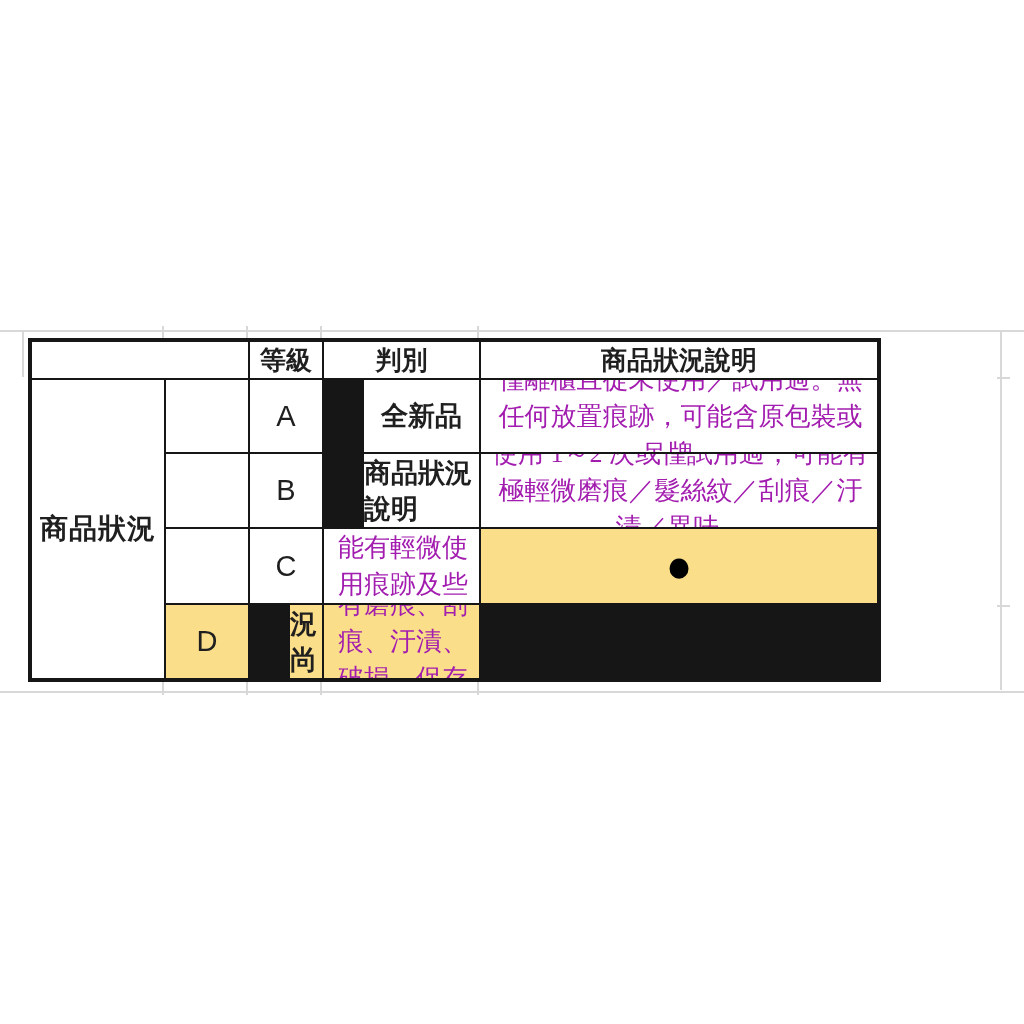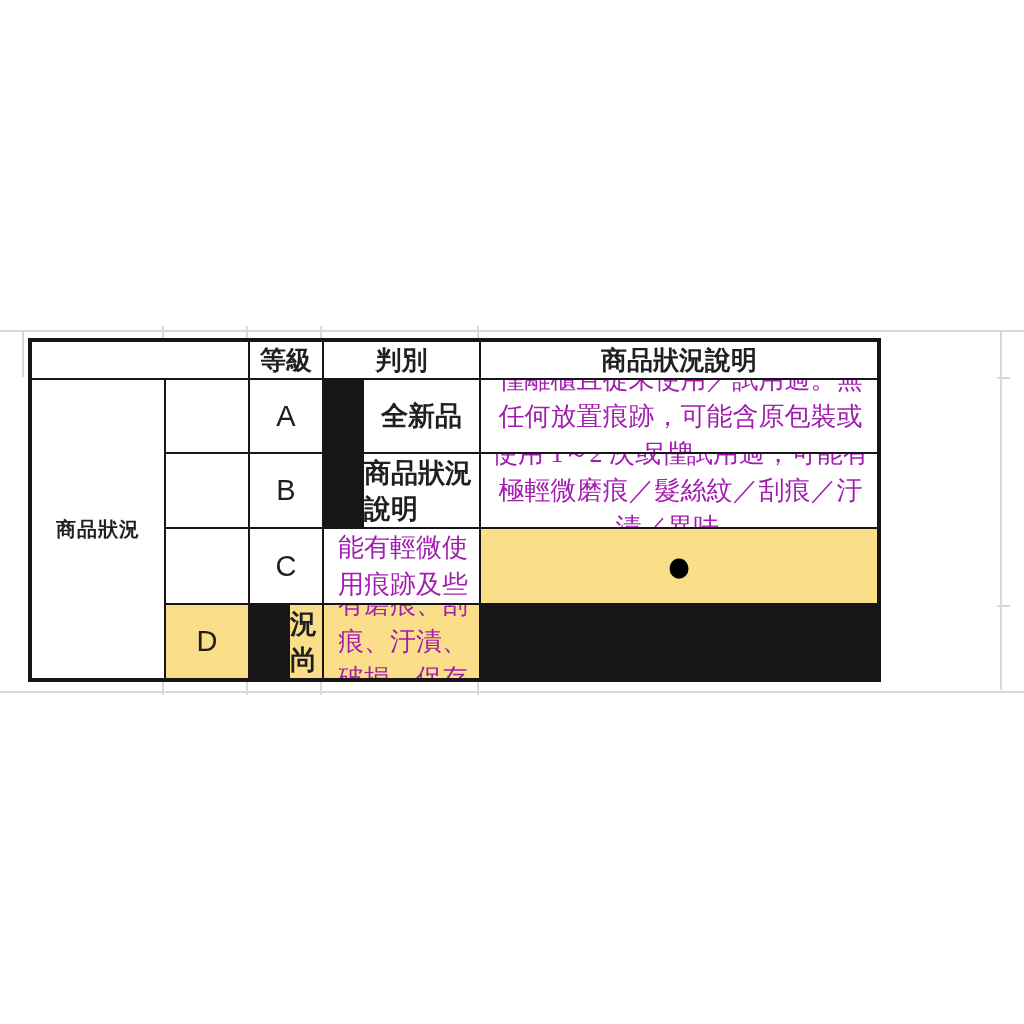--- a/index.html
+++ b/index.html
@@ -28,21 +28,21 @@
     gap:2px;background:var(--border);
   }
   .cell{
     background:#ffffff;display:flex;align-items:center;justify-content:center;
     overflow:hidden;
   }
   .sel{background:var(--highlight);}
   .corner{grid-column:1 / 3;grid-row:1;}
   .cat{
     grid-column:1;grid-row:2 / 6;
-    font-size:20px;font-weight:600;letter-spacing:1px;
+    font-size:28px;font-weight:600;letter-spacing:1px;
   }
   .hdr{
     font-family:"Liberation Serif","DejaVu Serif",serif;
     font-weight:bold;font-size:26px;
   }
   .grade{font-size:29px;}
   .judge{font-size:27px;font-weight:600;margin-left:40px;}
   .desc{
     justify-content:flex-start;text-align:center;
     font-family:"Liberation Serif","DejaVu Serif",serif;

